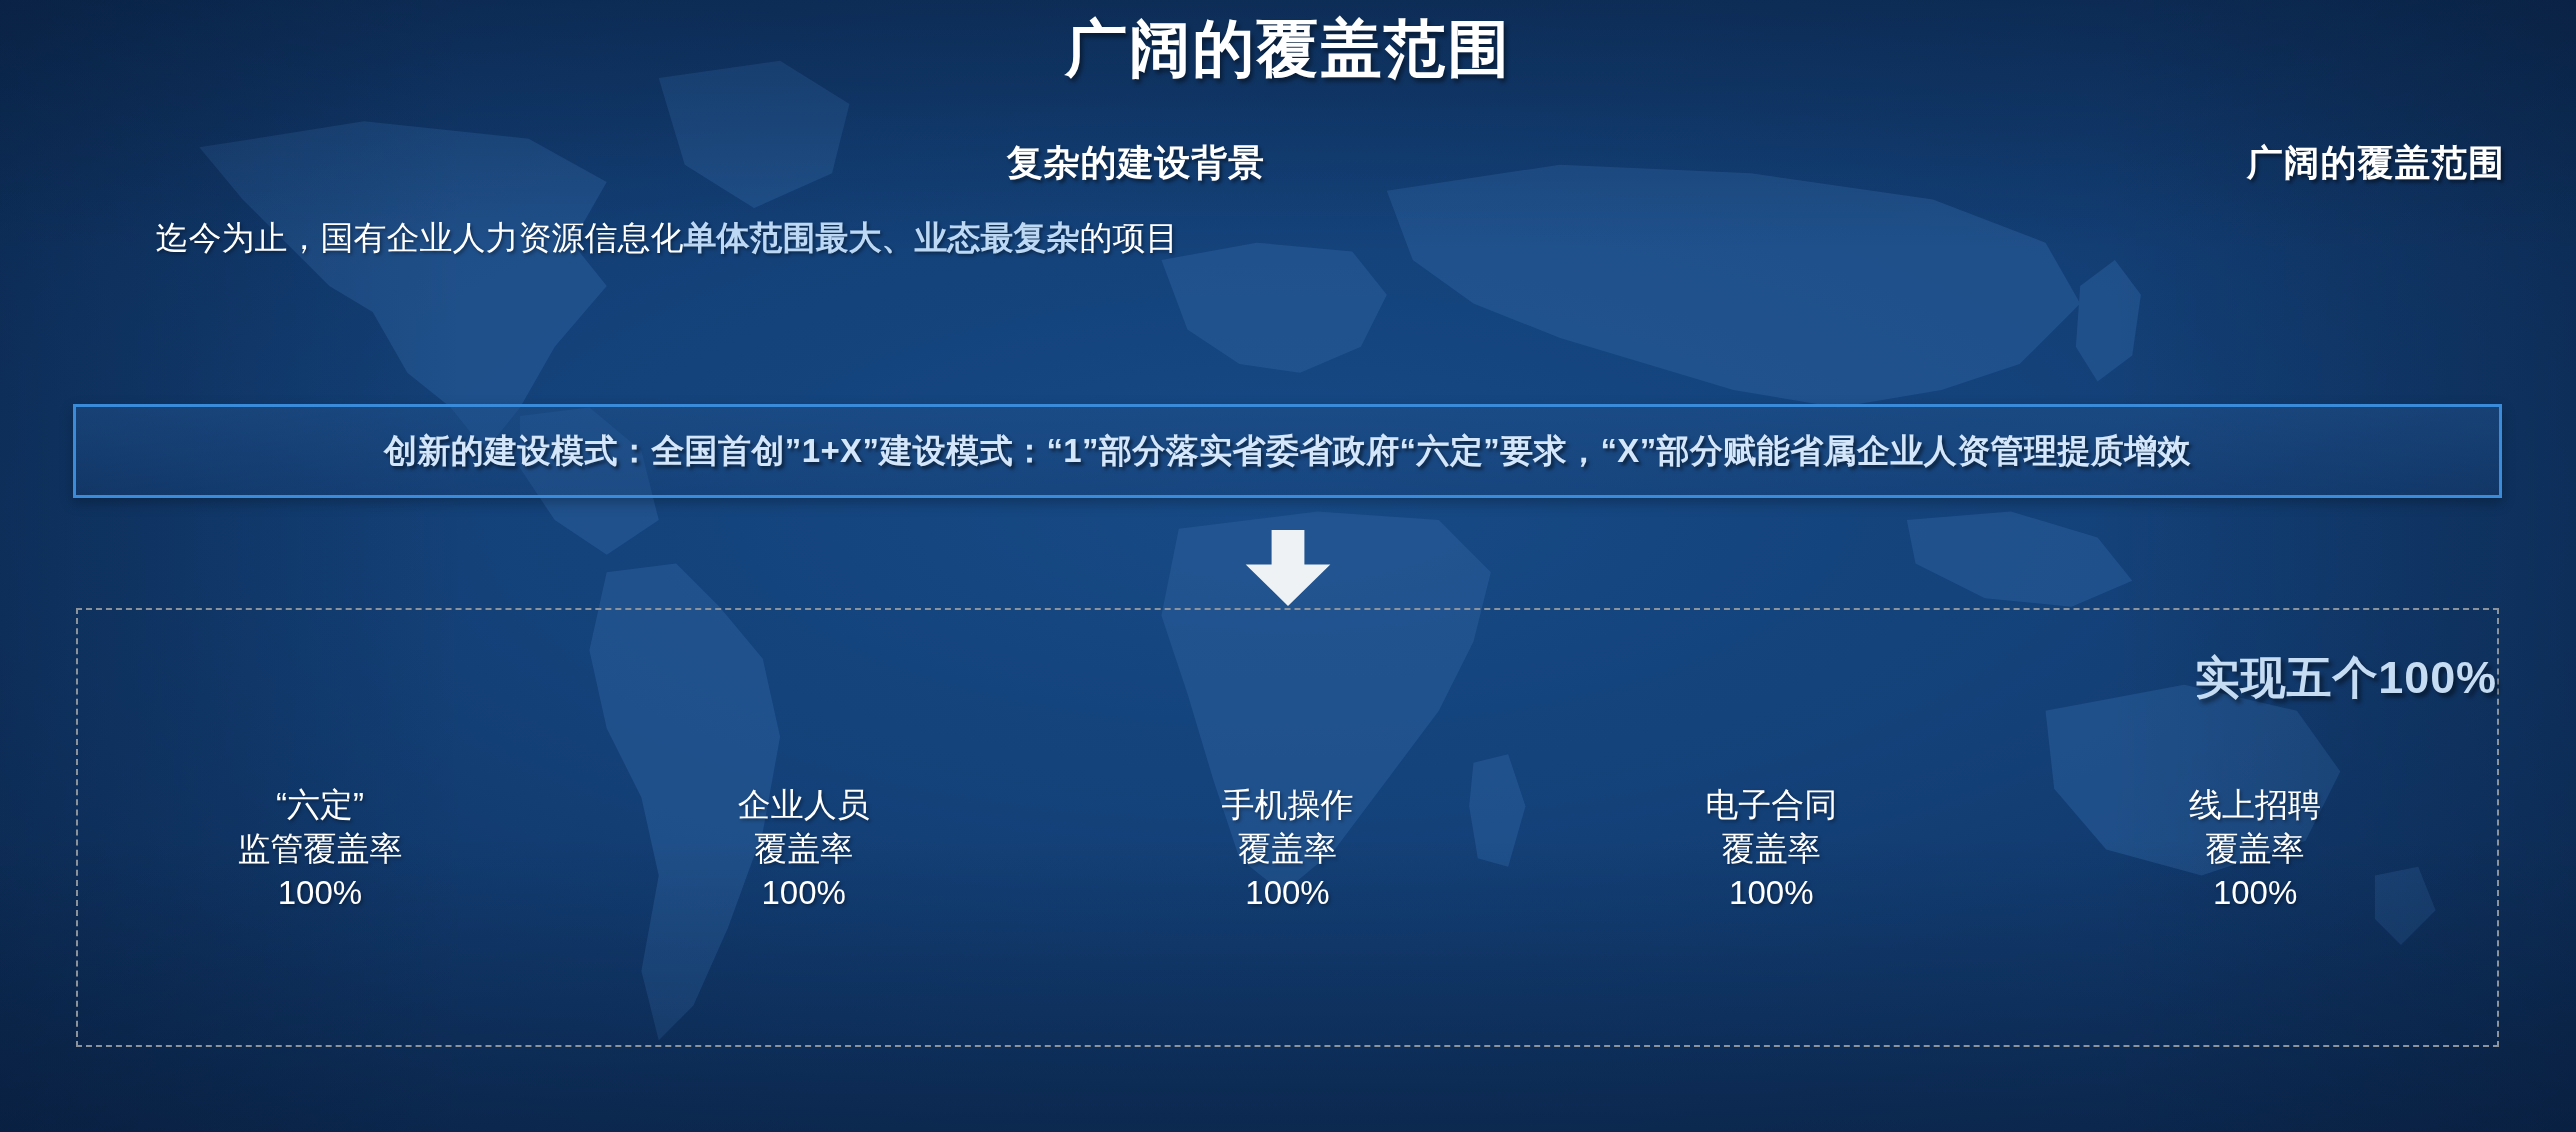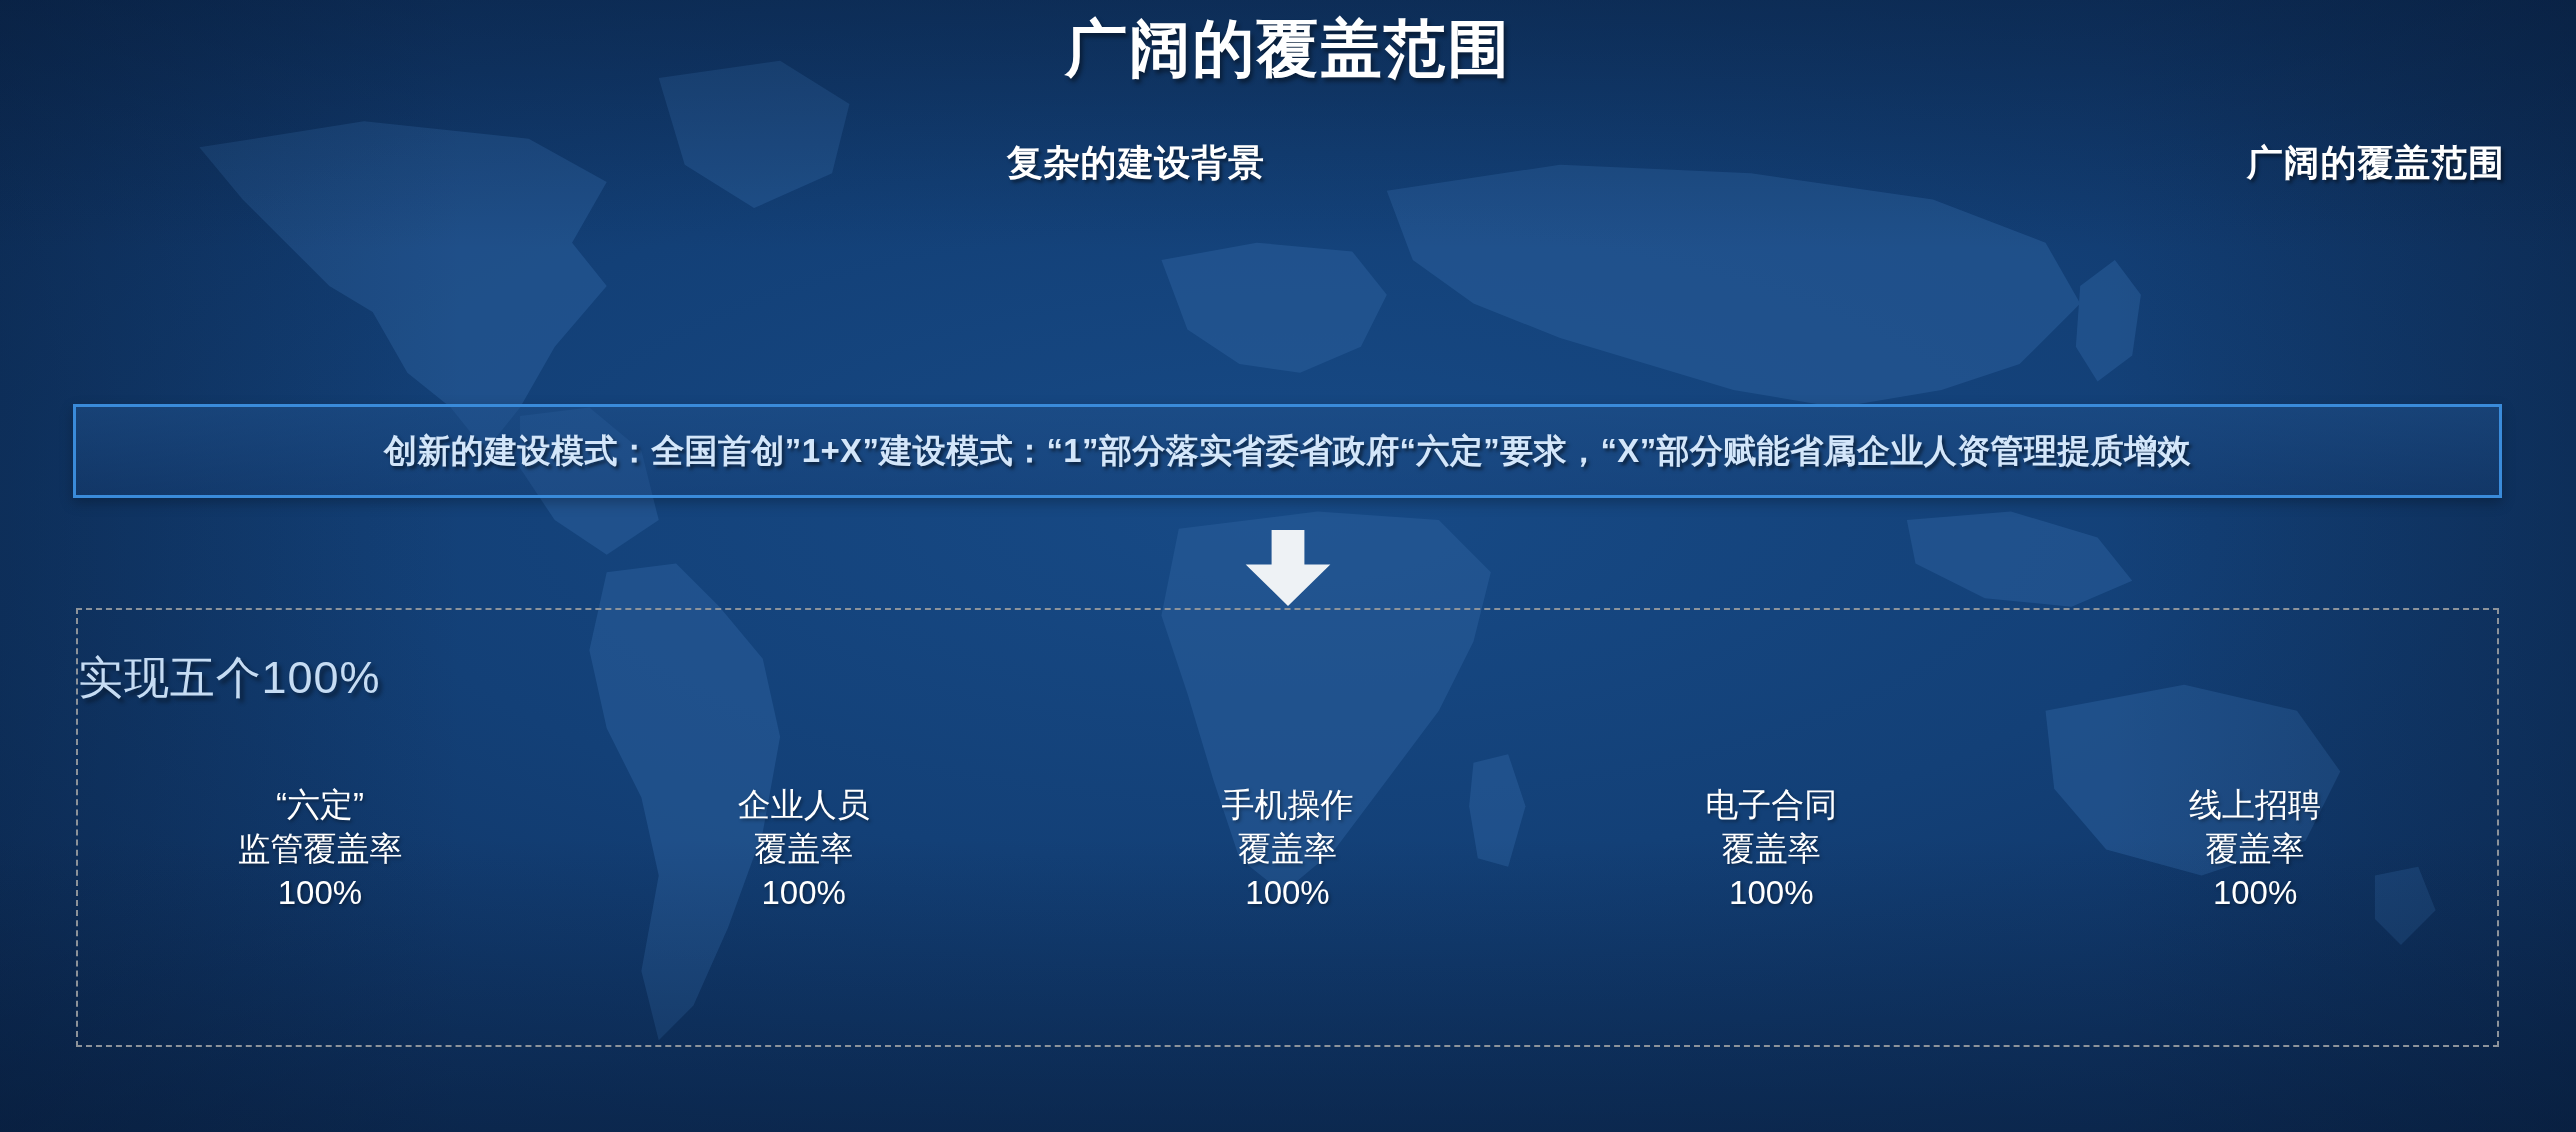--- a/index.html
+++ b/index.html
@@ -130,23 +130,23 @@
     width: 2423px;
     height: 439px;
     box-sizing: border-box;
     border: 2.6px dashed #8d939a;
   }
   .panel-title {
     position: absolute;
     top: 38px;
     left: 0;
     width: 100%;
-    text-align: left;
+    text-align: right;
     font-size: 45px;
-    font-weight: 400;
+    font-weight: 700;
     color: #c6dcf3;
     letter-spacing: 0.9px;
     text-shadow: 3.5px 3.5px 4.3px rgba(0,0,0,0.45);
   }
 
   .metrics {
     position: absolute;
     top: 173px;
     left: 0;
     width: 100%;
@@ -197,20 +197,23 @@
     </svg>
   </div>
   <div class="vignette"></div>
 
   <div class="content">
 
     <div class="page-title">广阔的覆盖范围</div>
 
     <div class="col col-left">
       <div class="col-head">复杂的建设背景</div>
+      <div class="col-body">
+        <span>迄今为止，国有企业人力资源信息化</span><span class="hl">单体范围最大、业态最复杂</span><span>的项目</span>
+      </div>
     </div>
 
     <div class="col col-right">
       <div class="col-head">广阔的覆盖范围</div>
     </div>
 
     <div class="banner">
       <div class="banner-text">创新的建设模式：全国首创”1+X”建设模式：“1”部分落实省委省政府“六定”要求，“X”部分赋能省属企业人资管理提质增效</div>
     </div>
 

